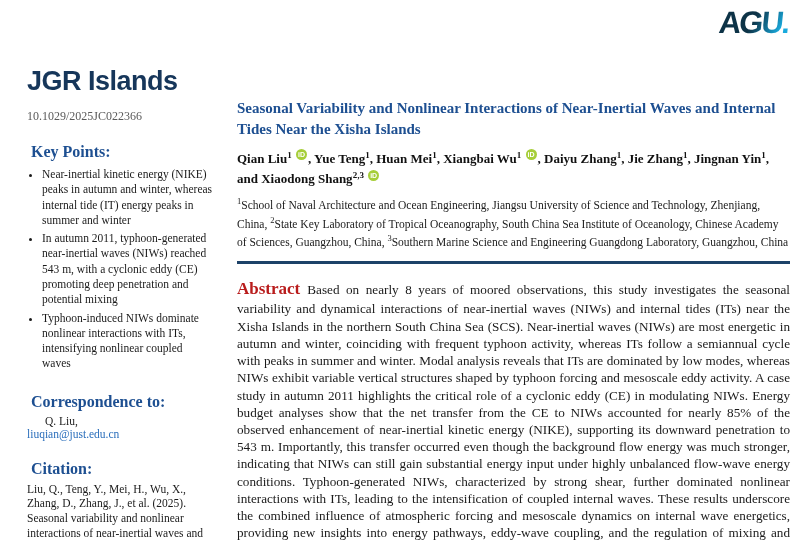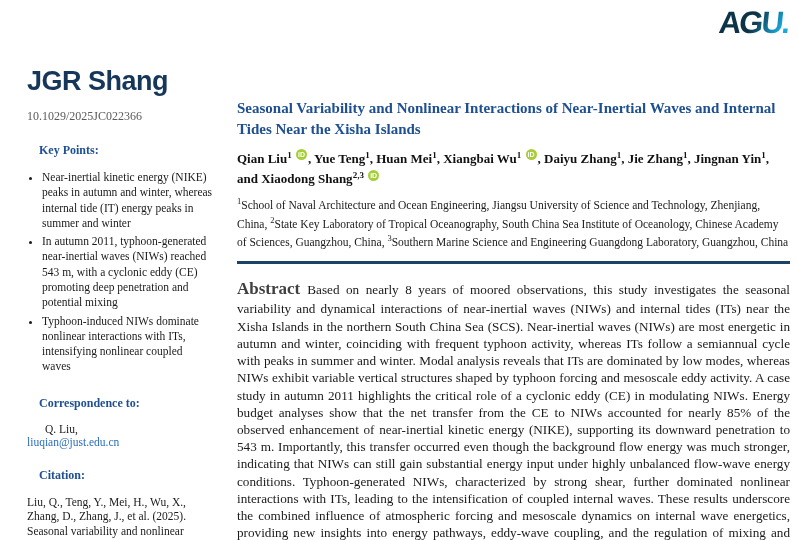--- a/index.html
+++ b/index.html
@@ -33,21 +33,21 @@
   .left-col{position:absolute;left:27px;top:66px;width:186px;}
   .journal-name{
     font-family:"Liberation Sans", sans-serif;
     font-size:27px;font-weight:bold;color:#16365a;letter-spacing:-.5px;
     margin:0 0 13px 0;line-height:30px;
   }
   .research-article{
     font-size:14px;font-weight:bold;color:#1d4f91;letter-spacing:.2px;margin:0;
   }
   .doi-line{font-size:12px;color:#595959;margin:3px 0 0 0;}
-  .side-heading{font-size:12px;font-weight:bold;color:#1d4f91;margin:12px;}
+  .side-heading{font-size:16px;font-weight:bold;color:#1d4f91;margin:4px;}
   .kp-block{margin-top:19px;}
   .kp-list{margin:6px 0 0 0;padding-left:15px;}
   .kp-list li{
     font-size:11.5px;line-height:1.33;margin:0 0 3px 0;color:#1a1a1a;
   }
   .kp-list li::marker{color:#1a1a1a;font-size:11px;}
   .corr-block{margin-top:21px;}
   .corr-name{font-size:11.5px;margin:4px 0 0 18px;}
   .corr-email{font-size:11.5px;margin:1px 0 10px 0;}
   a.blue-link{color:#2a6ebb;text-decoration:none;}
@@ -65,34 +65,34 @@
     display:inline-block;width:11px;height:11px;border-radius:50%;
     background:#a6ce39;color:#fff;font-family:"Liberation Sans",sans-serif;
     font-size:7px;font-weight:bold;line-height:11px;text-align:center;
     vertical-align:super;margin:0 1px;letter-spacing:0;
   }
   .affiliations{font-size:11.5px;line-height:1.45;margin:6px 0 0 0;color:#1a1a1a;}
   .affiliations sup{font-size:8.5px;}
   .title-rule{height:3.5px;background:#1d4268;border:none;margin:10px 0 0 0;}
   .abstract{font-size:13.2px;line-height:1.305;margin:14px 0 0 0;text-align:justify;}
   .abstract-head{
-    font-size:17px;font-weight:bold;color:#404040;margin-right:7px;margin-top:20px;
+    font-size:17px;font-weight:bold;color:#b91c1c;margin-right:7px;margin-top:20px;
   }
 </style>
 </head>
 <body>
 
 <div class="page">
 
   <div class="agu-logo">
     <span class="agu-word">AGU.</span>
   </div>
 
   <div class="left-col">
-    <div class="journal-name">JGR Shang</div>
+    <div class="journal-name">JGR Islands</div>
     <div class="doi-line">10.1029/2025JC022366</div>
 
     <div class="kp-block">
       <div class="side-heading">Key Points:</div>
       <ul class="kp-list">
         <li>Near-inertial kinetic energy (NIKE) peaks in autumn and winter, whereas internal tide (IT) energy peaks in summer and winter</li>
         <li>In autumn 2011, typhoon-generated near-inertial waves (NIWs) reached 543 m, with a cyclonic eddy (CE) promoting deep penetration and potential mixing</li>
         <li>Typhoon-induced NIWs dominate nonlinear interactions with ITs, intensifying nonlinear coupled waves</li>
       </ul>
     </div>

